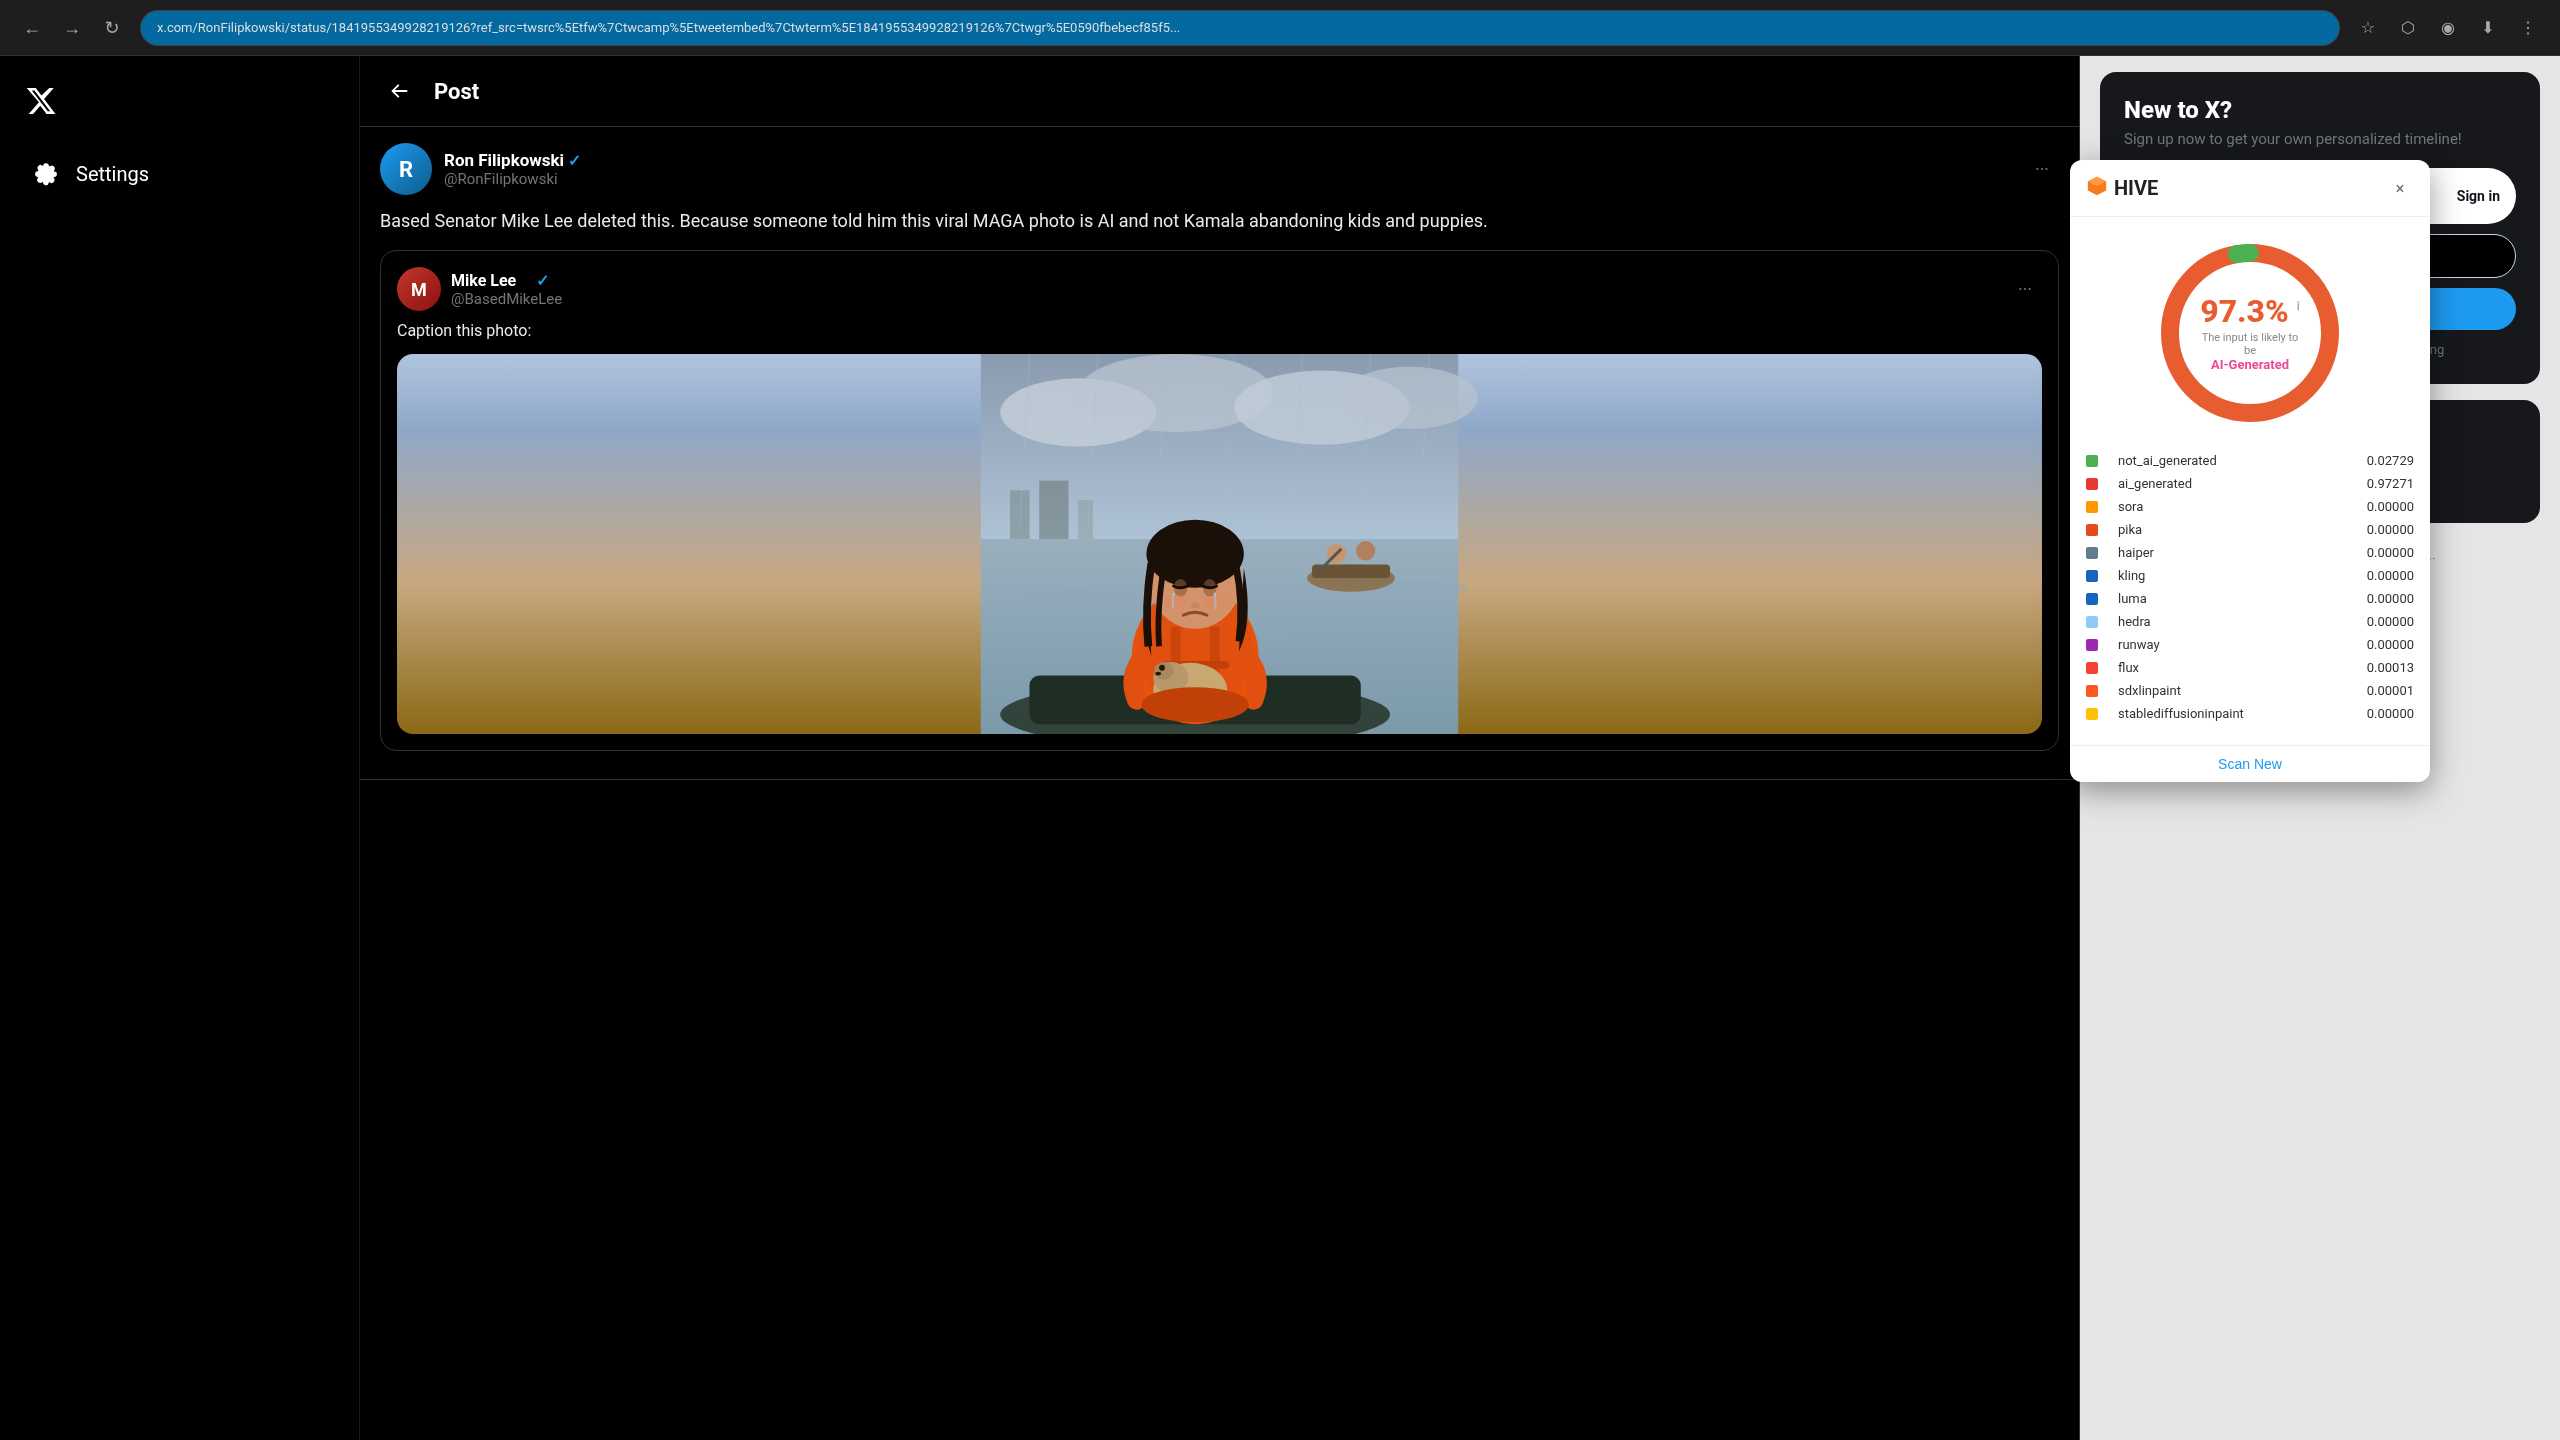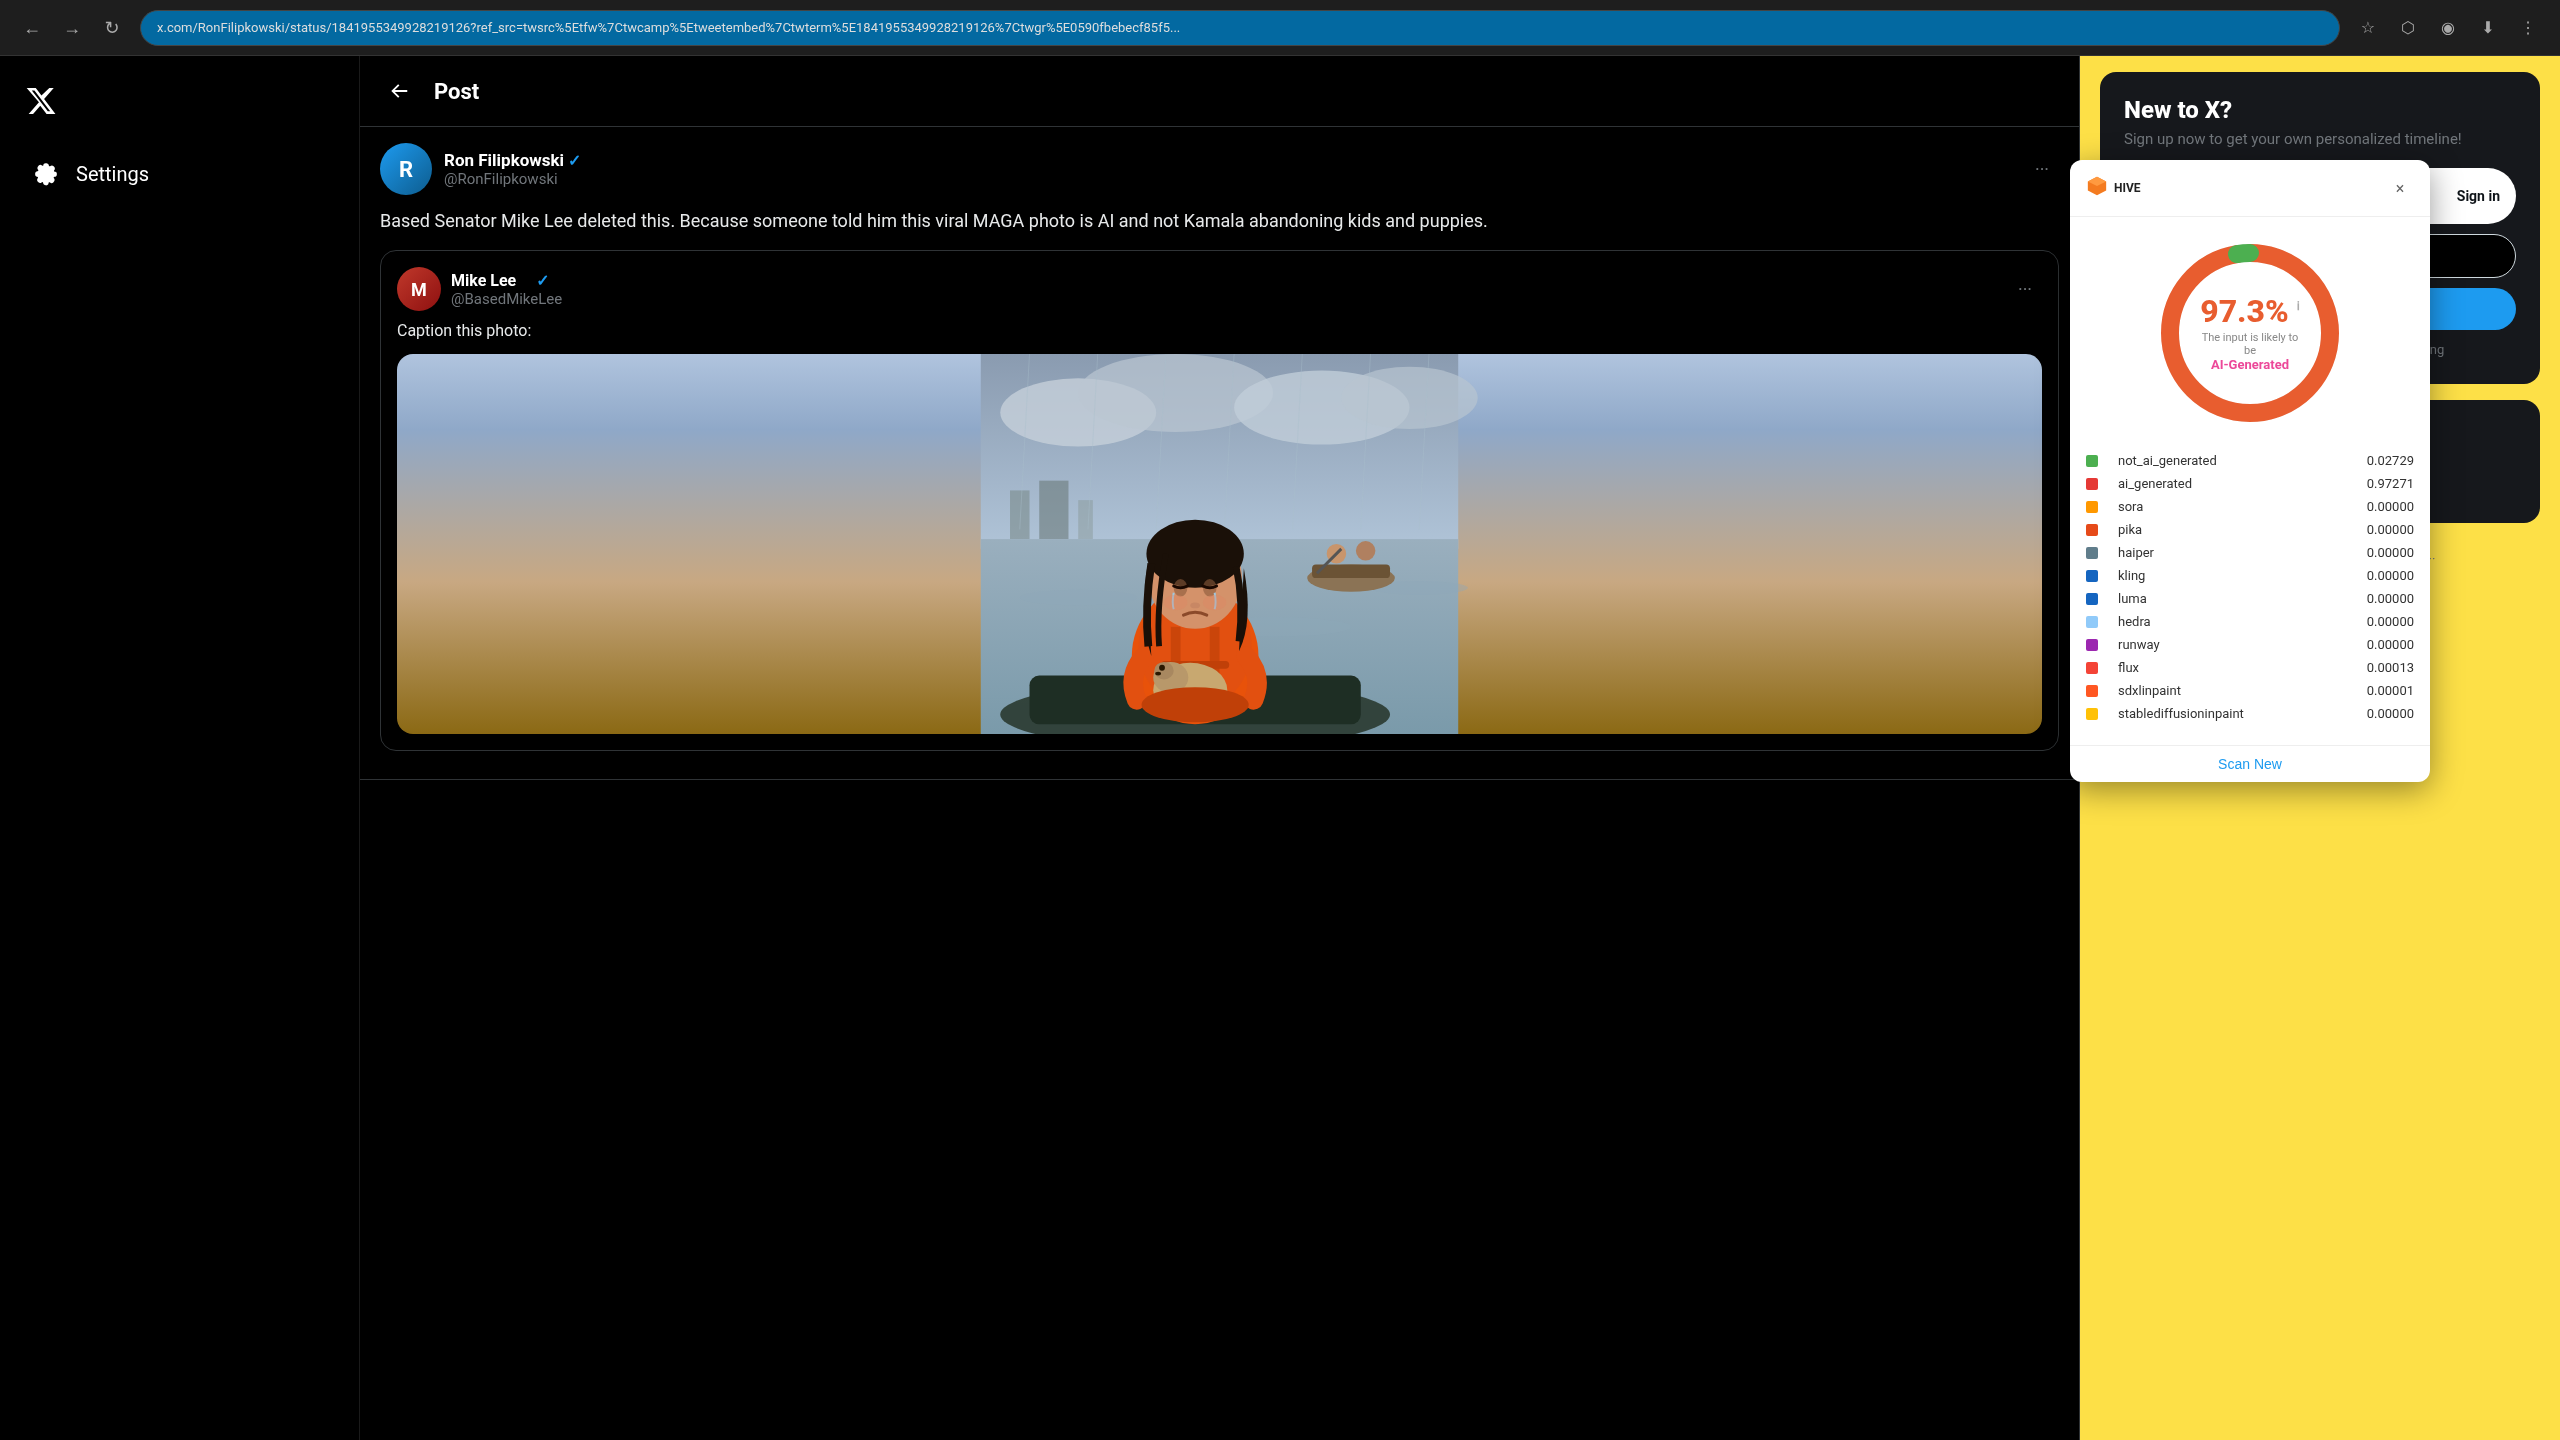--- a/index.html
+++ b/index.html
@@ -273,21 +273,21 @@
 
     
     .flood-scene {
       width: 100%;
       height: 100%;
     }
 
     
     .right-sidebar {
       width: 480px;
-      background: #fde047;
+      background: #e5e5e5;
       padding: 16px 20px;
       flex-shrink: 0;
       overflow-y: auto;
     }
 
     .new-to-x-card {
       background: #16181c;
       border-radius: 16px;
       padding: 24px;
       margin-bottom: 16px;
@@ -443,21 +443,21 @@
       display: flex;
       align-items: center;
       justify-content: space-between;
       padding: 14px 16px;
       border-bottom: 1px solid #eee;
     }
     .hive-logo {
       display: flex;
       align-items: center;
       gap: 6px;
-      font-size: 12px;
+      font-size: 20px;
       font-weight: 700;
       color: #222;
     }
     .hive-logo-icon {
       color: #f47b20;
       font-size: 20px;
     }
     .hive-close-btn {
       width: 28px;
       height: 28px;

